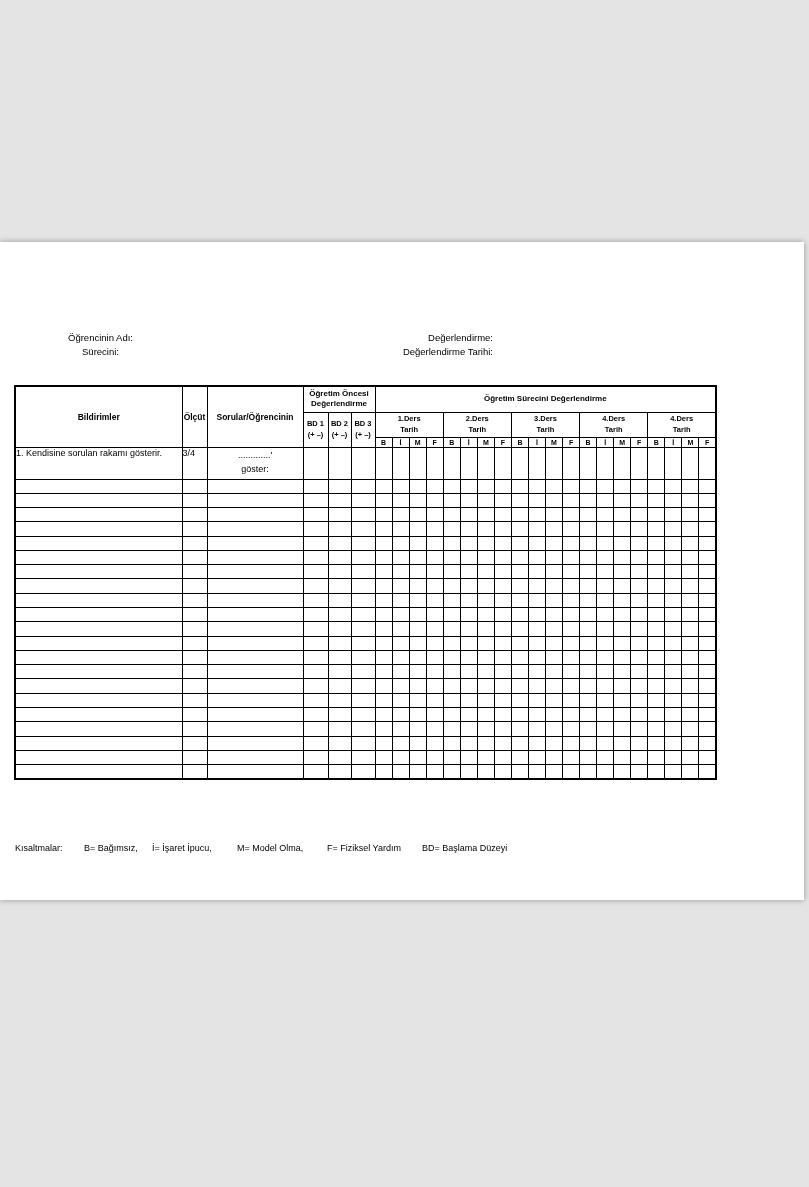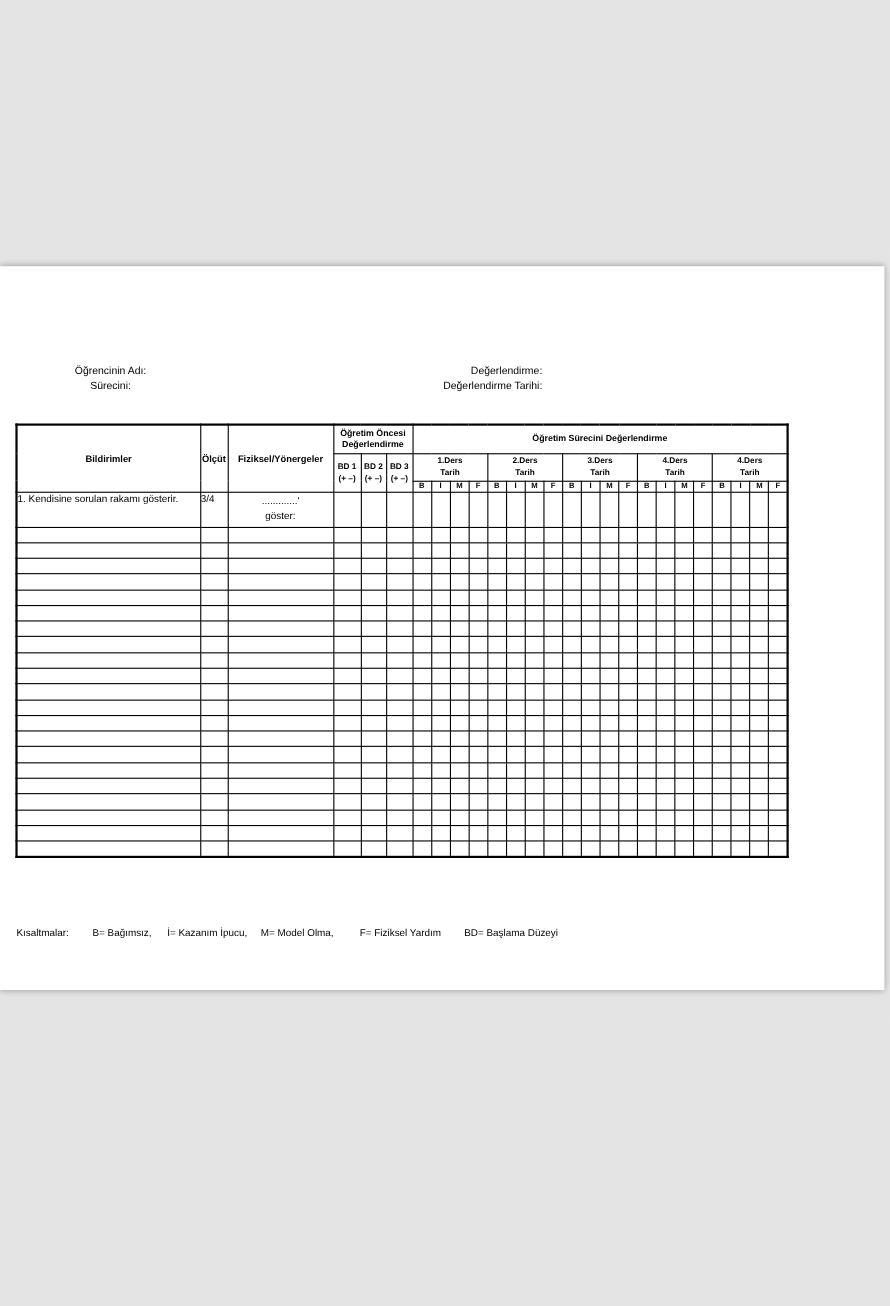--- a/index.html
+++ b/index.html
@@ -139,21 +139,21 @@
         <col style="width: 17.05px;">
         <col style="width: 17.05px;">
         <col style="width: 17.05px;">
         <col style="width: 17.05px;">
         <col style="width: 17.05px;">
       </colgroup>
       <thead>
         <tr class="hr1">
           <th class="hdr-main" rowspan="3">Bildirimler</th>
           <th class="hdr-main" rowspan="3">Ölçüt</th>
-          <th class="hdr-main" rowspan="3">Fiziksel/Yönergeler</th>
+          <th class="hdr-main" rowspan="3">Sorular/Öğrencinin</th>
           <th class="hdr-group" colspan="3">
             <div>Öğretim Öncesi</div>
             <div>Değerlendirme</div>
           </th>
           <th class="hdr-group" colspan="20">Öğretim Sürecini Değerlendirme</th>
         </tr>
         <tr class="hr2">
           <th class="hdr-bd" rowspan="2">
             <div>BD 1</div>
             <div>(+ –)</div>
@@ -829,19 +829,19 @@
           <td class="cell-empty"></td>
           <td class="cell-empty"></td>
           <td class="cell-empty"></td>
         </tr>
       </tbody>
     </table>
 
   <div class="abbrev">
     <span class="ab0">Kısaltmalar:</span>
     <span class="ab1">B= Bağımsız,</span>
-    <span class="ab2">İ= Kazanım İpucu,</span>
+    <span class="ab2">İ= İşaret İpucu,</span>
     <span class="ab3">M= Model Olma,</span>
     <span class="ab4">F= Fiziksel Yardım</span>
     <span class="ab5">BD= Başlama Düzeyi</span>
   </div>
 
 </div>
 
 </body></html>

